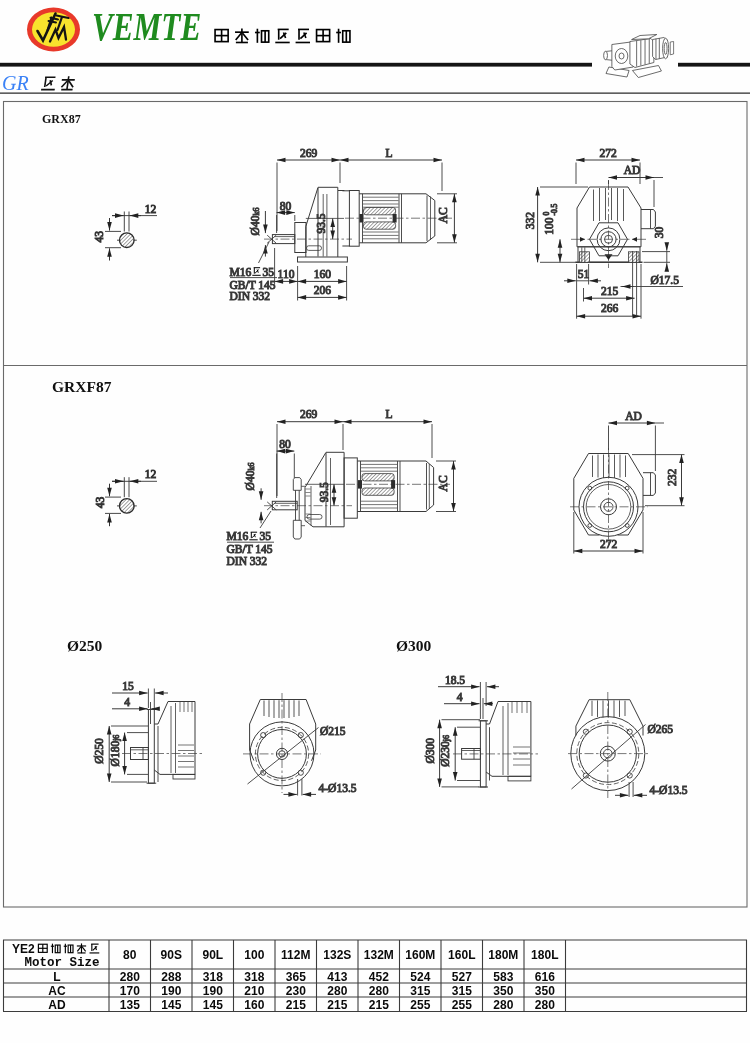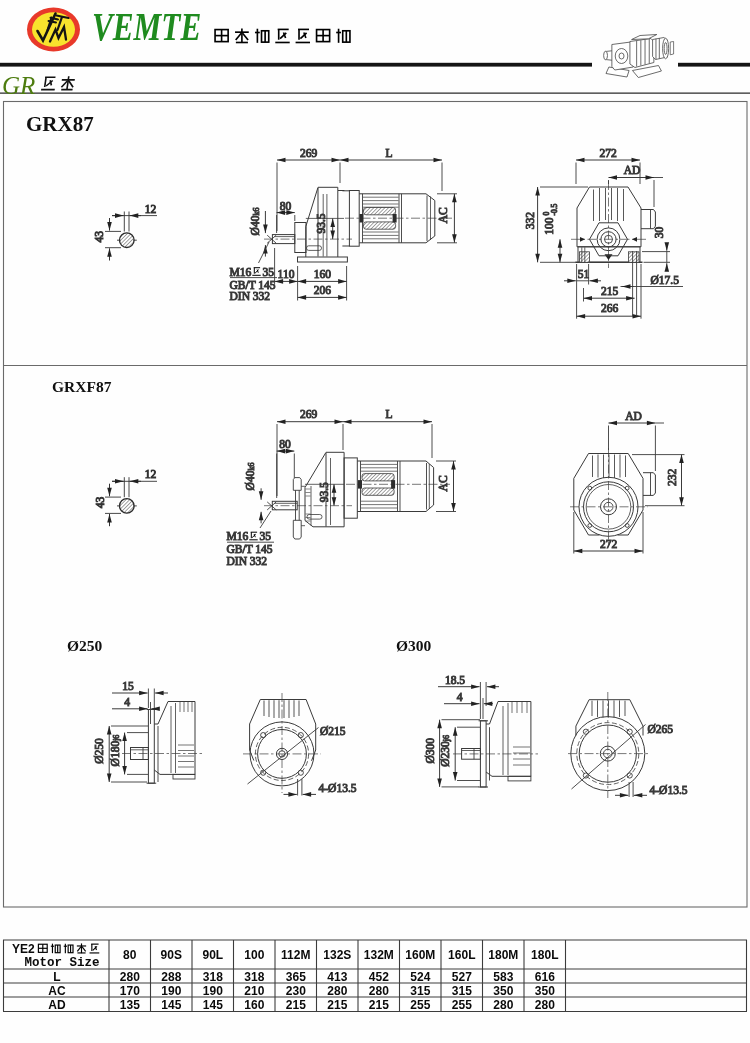--- a/index.html
+++ b/index.html
@@ -624,24 +624,24 @@
 <g stroke="#000" stroke-width="0.95">
 <use href="#c1" transform="translate(1,1) scale(1.72)"></use>
 <use href="#c2" transform="translate(21.3,1) scale(1.72)"></use>
 <use href="#c4" transform="translate(41.6,1) scale(1.72)"></use>
 <use href="#c3" transform="translate(61.9,1) scale(1.72)"></use>
 <use href="#c3" transform="translate(82.2,1) scale(1.72)"></use>
 <use href="#c1" transform="translate(102.5,1) scale(1.72)"></use>
 <use href="#c4" transform="translate(122.8,1) scale(1.72)"></use>
 </g>
 </svg>
-<div style="position:absolute;left:2px;top:72px;font-family:'Liberation Serif',serif;font-style:italic;font-size:25px;color:#4d7c0f"><i>GR</i></div>
+<div style="position:absolute;left:2px;top:72px;font-family:'Liberation Serif',serif;font-style:italic;font-size:20px;color:#3b82f6"><i>GR</i></div>
 <svg width="48" height="20" viewBox="0 0 48 20" style="left:36px;top:74px">
 <g transform="skewX(-8)" stroke="#111" stroke-width="1.0">
         <use href="#c3" transform="translate(6,1) scale(1.62)"></use>
         <use href="#c2" transform="translate(25,1) scale(1.62)"></use>
       </g>
 </svg>
-<div class="l1" style="position:absolute;left:26px;top:112px;font-family:'Liberation Serif',serif;font-weight:bold;font-size:21px;color:#111">GRX87</div>
+<div class="l1" style="position:absolute;left:42px;top:112px;font-family:'Liberation Serif',serif;font-weight:bold;font-size:12px;color:#111">GRX87</div>
 <div style="position:absolute;left:52px;top:378px;font-family:'Liberation Serif',serif;font-weight:bold;font-size:15.5px;color:#111">GRXF87</div>
 <div style="position:absolute;left:67px;top:637px;font-family:'Liberation Serif',serif;font-weight:bold;font-size:15.5px;color:#111">Ø250</div>
 <div style="position:absolute;left:396px;top:637px;font-family:'Liberation Serif',serif;font-weight:bold;font-size:15.5px;color:#111">Ø300</div>
 </div>
 
 </body></html>

